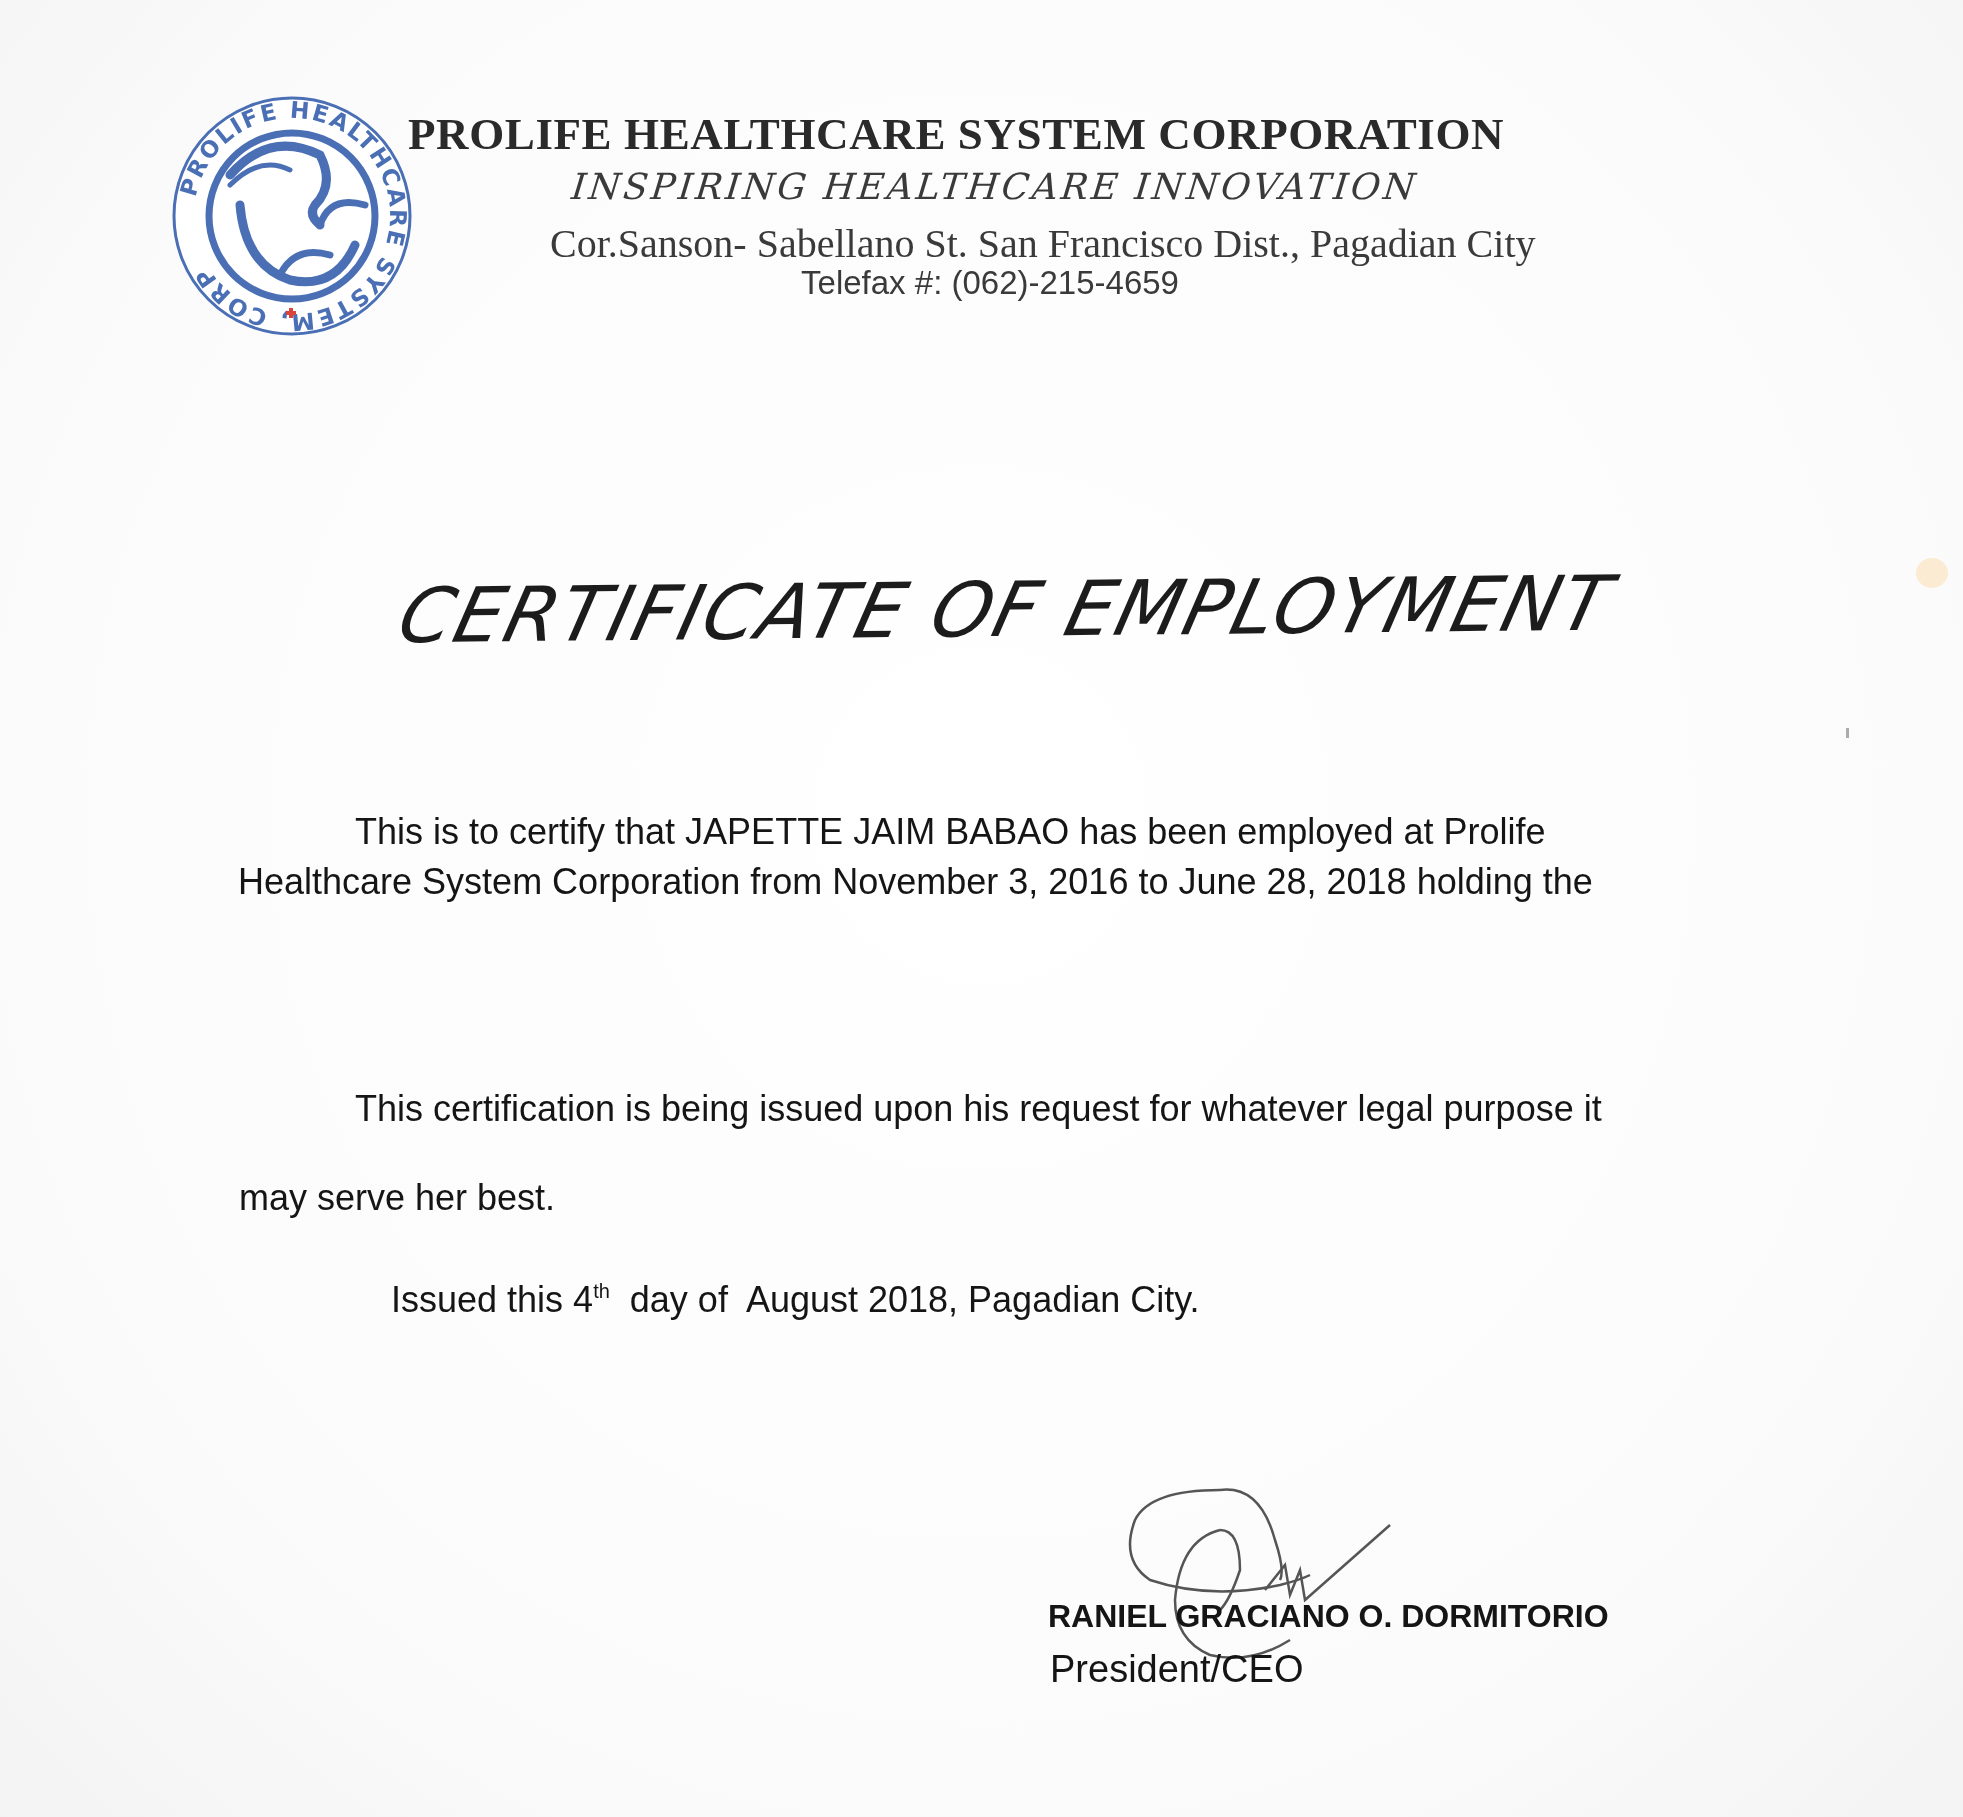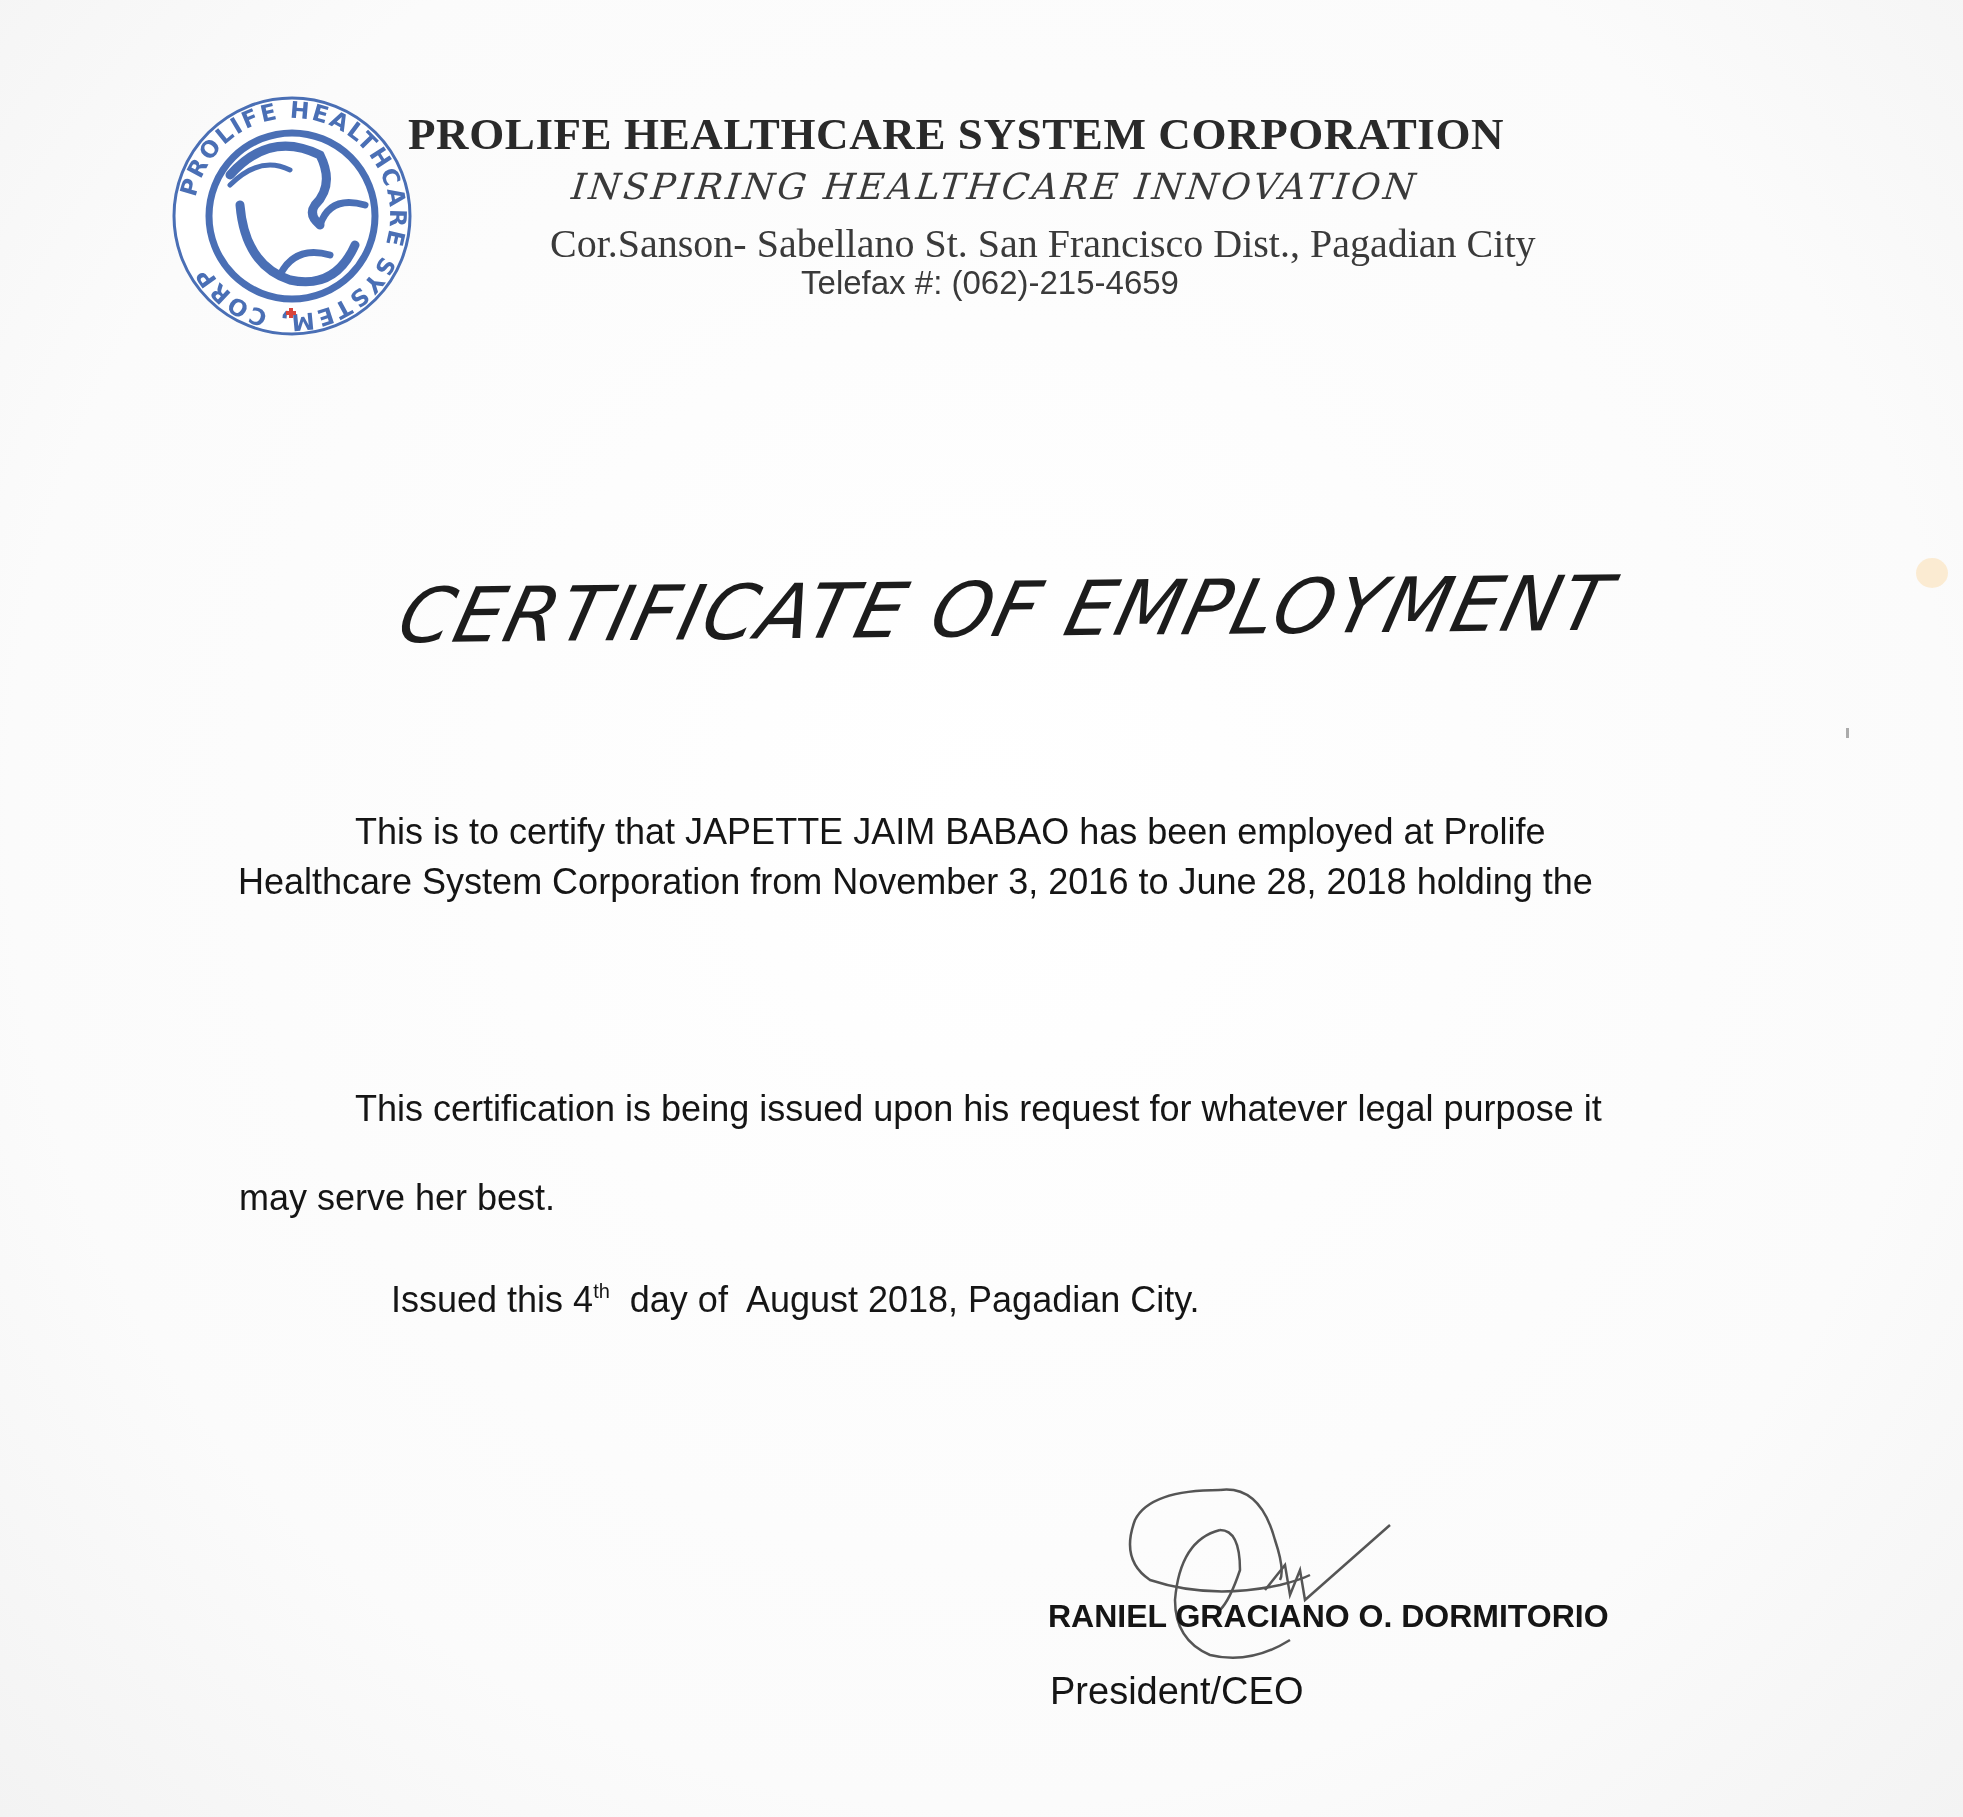--- a/index.html
+++ b/index.html
@@ -60,21 +60,21 @@
   .p2-l2 { left: 239px; top: 1140px; margin-top: 32px; }
   .p3-l1 { left: 355px; top: 1265px; margin-left: 36px; }
   sup { font-size: 20px; vertical-align: 14px; }
 
   
   .sig { position: absolute; left: 1090px; top: 1480px; width: 380px; height: 240px; }
   .sig-name {
     left: 1048px; top: 1598px; font-weight: bold; font-size: 32px; color: #151515;
   }
   .sig-title {
-    left: 1050px; top: 1648px; font-size: 38px; color: #151515; margin-top: 22px;
+    left: 1050px; top: 1648px; font-size: 38px; color: #151515;
   }
 
   .stain { position: absolute; left: 1916px; top: 558px; width: 32px; height: 30px; border-radius: 50%; background: #fbe7c8; opacity: 0.8; }
   .speck { position: absolute; left: 1846px; top: 728px; width: 3px; height: 10px; background: #777; opacity: 0.6; }
 </style>
 </head>
 <body>
 
 <div class="page">
 

